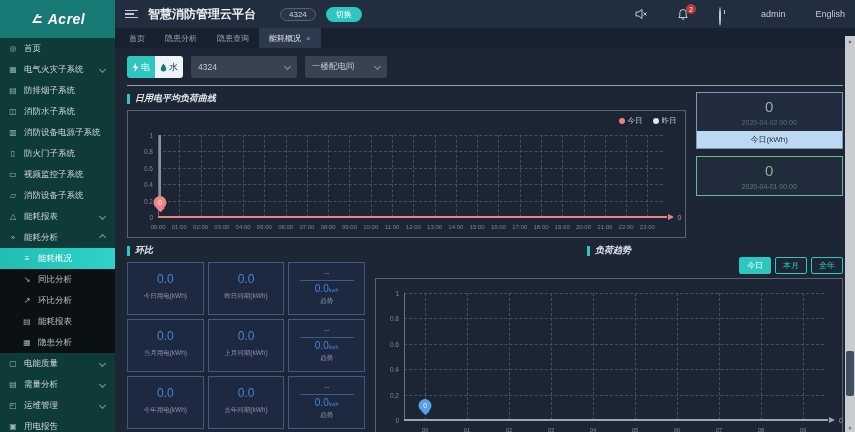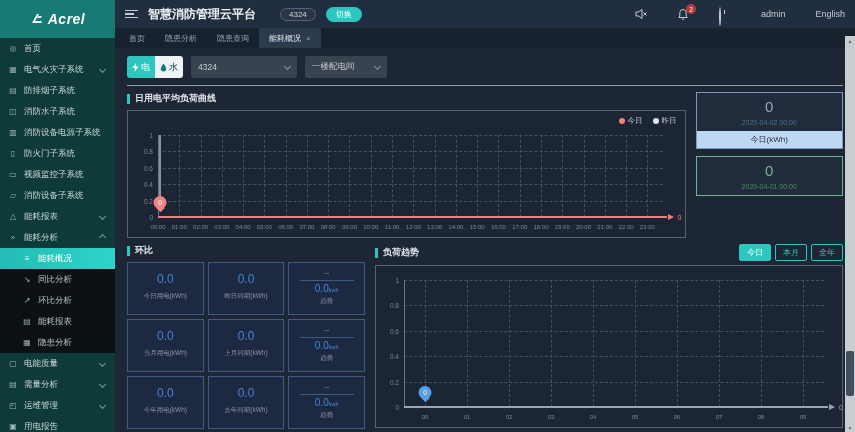--- a/index.html
+++ b/index.html
@@ -59,21 +59,21 @@
             display:flex; align-items:center; padding:0 7px; gap:8px; cursor:pointer; }
   .select .chev { border-color:#8a93a0; margin:0 0 2px 0; }
   .sel-device { width:106px; } .sel-room { width:82px; }
   .select .val { flex:1; }
   .divider { height:1px; background:#9aa2ae; margin:0 12px; }
 
   .rows { padding:6px 12px 0; }
   .row-top { display:flex; gap:10px; }
   .panel-title { display:flex; align-items:center; gap:5px; margin-bottom:5px; }
   .panel-title .bar { width:3px; height:10px; background:#2ec7bf; }
-  .panel-title .txt { color:#e2e7ec; font-size:9px; font-weight:bold; }
+  .panel-title .txt { color:#e2e7ec; font-size:9px; font-weight:bold;font-style:italic; }
 
   .chart-panel { width:568px; }
   .chart-box { position:relative; border:1px solid #59637400; border:1px solid #596374; height:128px; background:#1c2533; }
   .legend { position:absolute; top:5px; right:8px; display:flex; gap:10px; z-index:3; }
   .legend .li { display:flex; align-items:center; gap:3px; font-size:7.5px; color:#c3ccd6; }
   .legend .dot { width:6px; height:6px; border-radius:50%; }
 
   .plot { position:absolute; }
   #plot1 { left:30px; right:22px; top:24px; bottom:20px; }
   #plot2 { left:28px; right:18px; top:14px; bottom:20px; }
@@ -109,21 +109,21 @@
   .hb-card { height:53px; border:1px solid #3f5a80; background:#1d2940; text-align:center; cursor:default; }
   .hb-card .v { font-size:12px; color:#4585d8; margin-top:9px; }
   .hb-card .l { font-size:6.5px; color:#8a93a0; margin-top:6px; }
   .hb-card.trend .t { font-size:8px; color:#8a93a0; margin-top:5px; }
   .hb-card.trend .line { width:72%; border-top:1px solid #3f5a80; margin:3px auto 2px; }
   .hb-card.trend .v { font-size:10px; margin-top:0; }
   .hb-card.trend .u { font-size:5.5px; }
   .hb-card.trend .l { margin-top:3px; }
 
   .load-panel { flex:1; }
-  .lt-head { display:flex; align-items:center; }
+  .lt-head { display:flex; align-items:center;flex-direction:column; }
   .lt-btns { margin-left:auto; display:flex; gap:4px; }
   .lt-btn { font-size:8px; padding:2px 7px; border-radius:2px; border:1px solid #2ec7bf; color:#2ec7bf; background:transparent; cursor:pointer; }
   .lt-btn.active { background:#2ec7bf; color:#fff; }
   .lt-box { position:relative; border:1px solid #596374; height:163px; background:#1c2533; }
 
   
   .scrollbar { position:absolute; right:0; top:36px; bottom:0; width:10px; background:#c9cdd2; z-index:9; }
   .sb-up, .sb-down { position:absolute; left:0; width:10px; height:9px; display:flex; align-items:center; justify-content:center; font-size:5px; color:#5a6470; cursor:pointer; }
   .sb-up { top:0; } .sb-down { bottom:0; }
   .sb-thumb { position:absolute; left:1px; width:8px; top:315px; height:45px; background:#414e5e; border-radius:2px; cursor:grab; }

